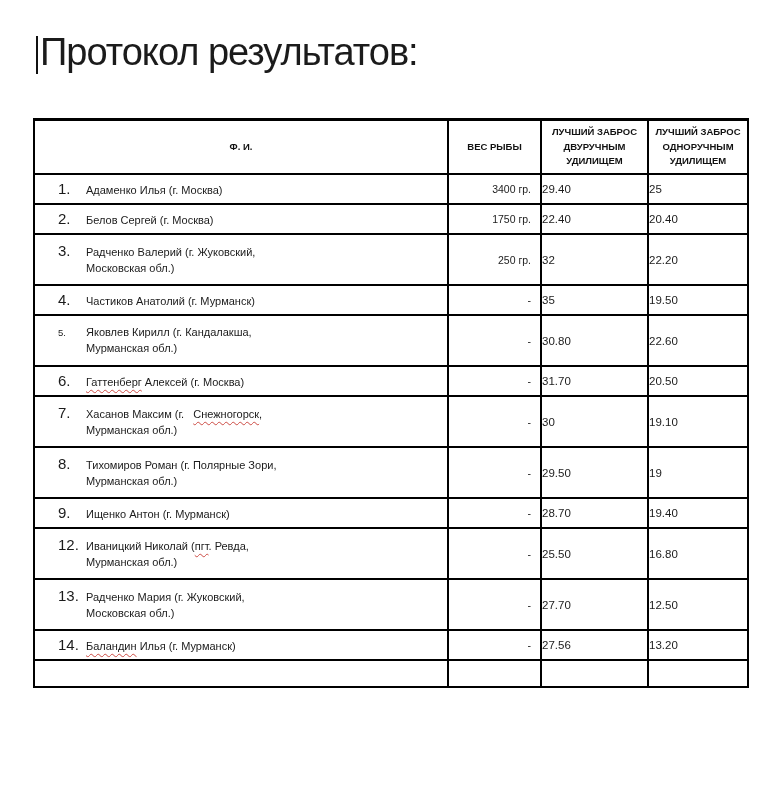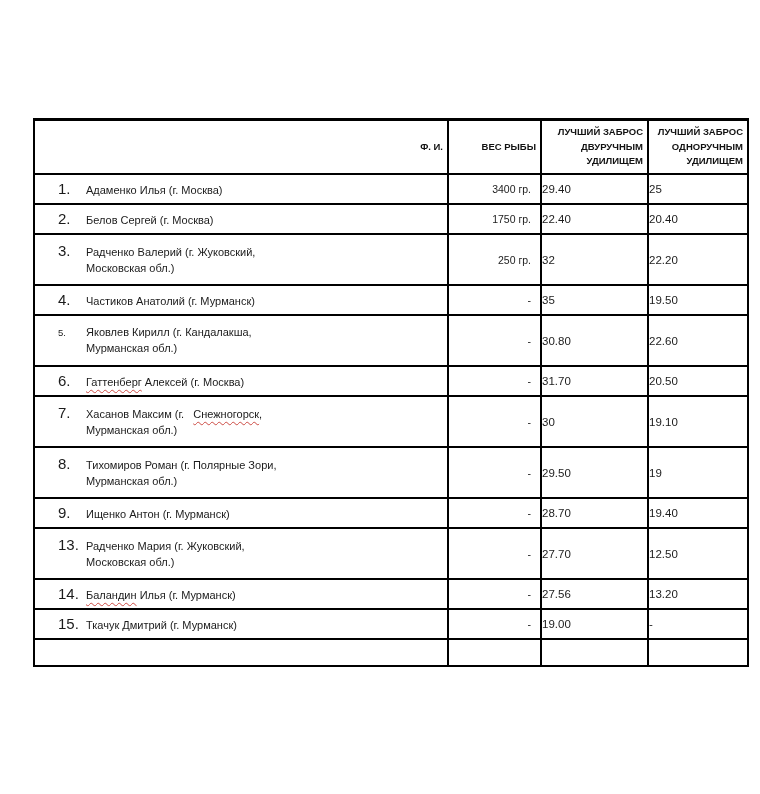--- a/index.html
+++ b/index.html
@@ -51,21 +51,21 @@
     background: #ffffff;
   }
   table.results, table.results th, table.results td {
     border: 2px solid #000000;
   }
   table.results { border-top-width: 3px; }
   th {
     height: 48px;
     font-size: 9.5px;
     font-weight: bold;
-    text-align: right;
+    text-align: center;
     vertical-align: middle;
     line-height: 1.55;
     padding: 2px 4px;
     color: #111111;
   }
   td { vertical-align: middle; padding: 0; }
   tr.r-single td { height: 28px; }
   tr.r-double td { height: 49px; }
   tr.r-empty  td { height: 25px; }
   .nwrap {
@@ -106,20 +106,24 @@
     text-decoration-thickness: 1px;
     text-underline-offset: 3px;
     text-decoration-skip-ink: none;
   }
 </style>
 </head>
 <body>
 
 <div class="page">
 
+  <div class="title-row">
+    <span class="caret"></span>
+    <h1 class="doc-title">Протокол результатов:</h1>
+  </div>
 
   <table class="results">
     <colgroup>
       <col style="width:414px">
       <col style="width:93px">
       <col style="width:107px">
       <col style="width:100px">
     </colgroup>
     <thead>
       <tr>
@@ -225,49 +229,49 @@
               <span class="nm">Ищенко Антон (г. Мурманск)</span>
             </div>
           </td>
           <td class="w-cell">-</td>
           <td class="v-cell">28.70</td>
           <td class="v-cell">19.40</td>
         </tr>
         <tr class="r-double">
           <td>
             <div class="nwrap">
+              <span class="num">12.</span>
+              <span class="nm">Иваницкий Николай (<span class="miss" style="text-decoration-color: rgb(204, 75, 68);">пгт</span>. Ревда,<br>Мурманская обл.)</span>
+            </div>
+          </td>
+          <td class="w-cell">-</td>
+          <td class="v-cell">25.50</td>
+          <td class="v-cell">16.80</td>
+        </tr>
+        <tr class="r-double">
+          <td>
+            <div class="nwrap">
               <span class="num">13.</span>
               <span class="nm">Радченко Мария (г. Жуковский,<br>Московская обл.)</span>
             </div>
           </td>
           <td class="w-cell">-</td>
           <td class="v-cell">27.70</td>
           <td class="v-cell">12.50</td>
         </tr>
         <tr class="r-single">
           <td>
             <div class="nwrap">
               <span class="num">14.</span>
               <span class="nm"><span class="miss" style="text-decoration-color: rgb(204, 75, 68);">Баландин</span> Илья (г. Мурманск)</span>
             </div>
           </td>
           <td class="w-cell">-</td>
           <td class="v-cell">27.56</td>
           <td class="v-cell">13.20</td>
-        </tr>
-        <tr class="r-single">
-          <td>
-            <div class="nwrap">
-              <span class="num">15.</span>
-              <span class="nm">Ткачук Дмитрий (г. Мурманск)</span>
-            </div>
-          </td>
-          <td class="w-cell">-</td>
-          <td class="v-cell">19.00</td>
-          <td class="v-cell">-</td>
         </tr>
         <tr class="r-empty">
           <td></td>
           <td class="w-cell"></td>
           <td class="v-cell"></td>
           <td class="v-cell"></td>
         </tr>
       </tbody>
   </table>
 

